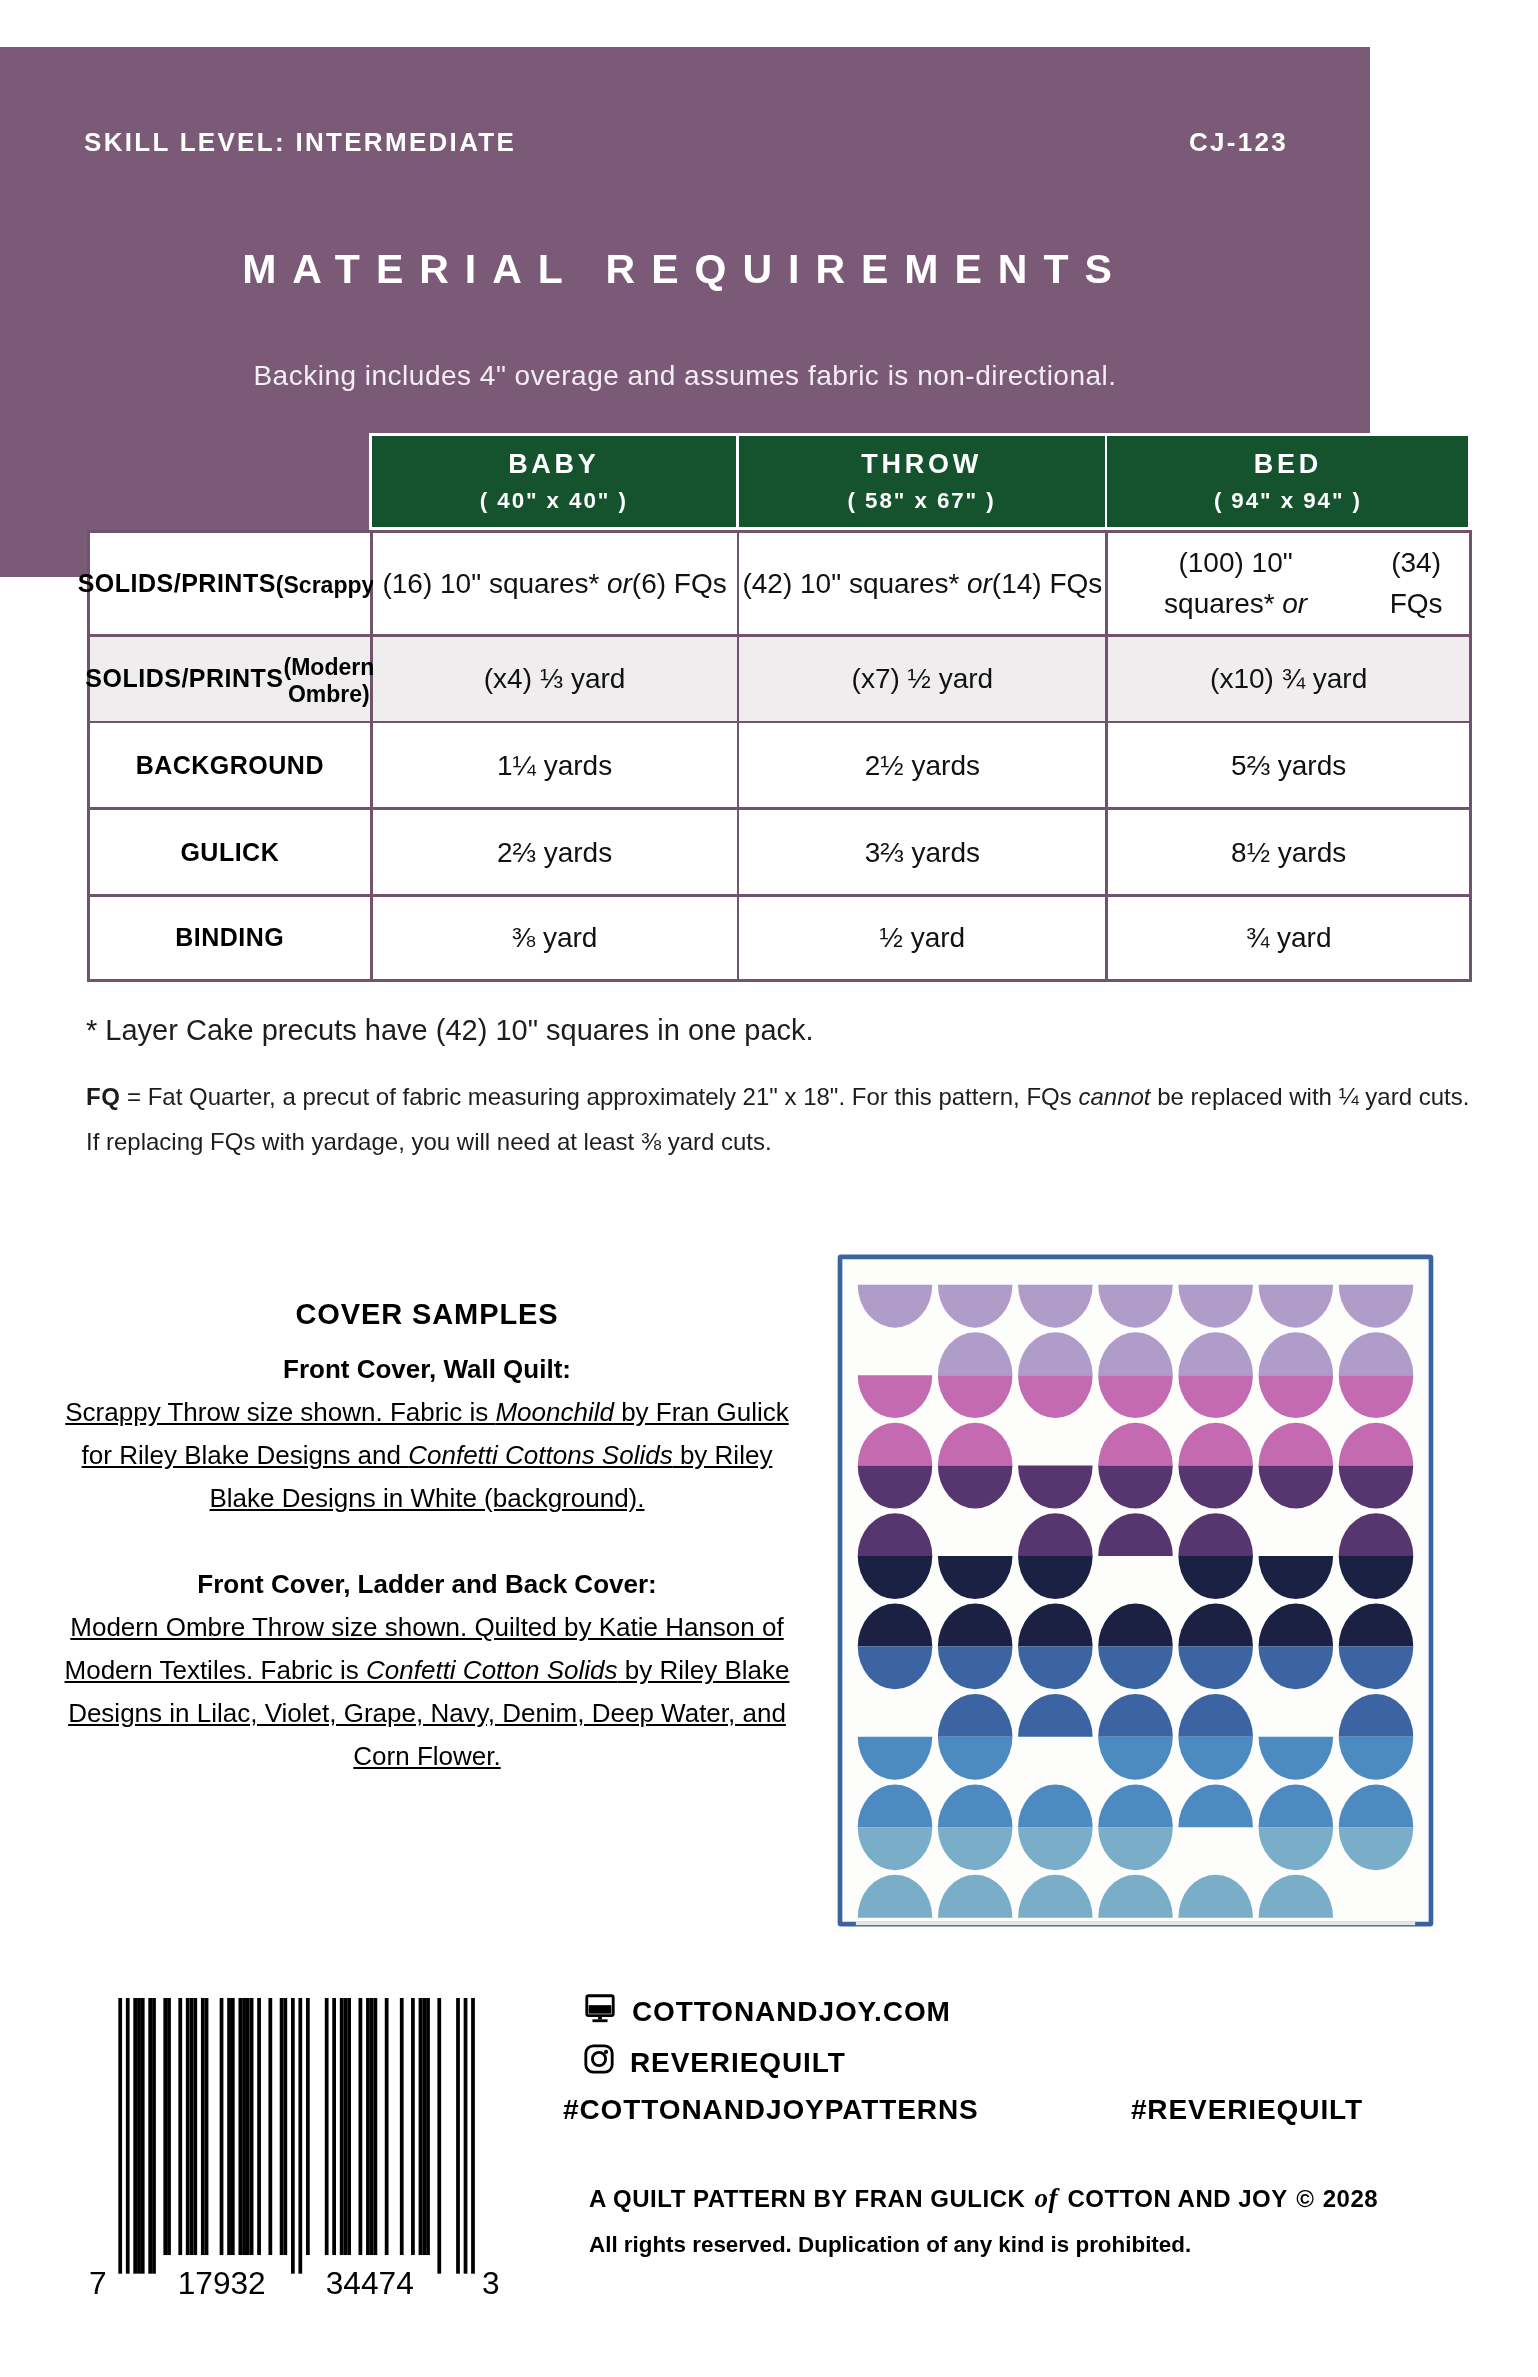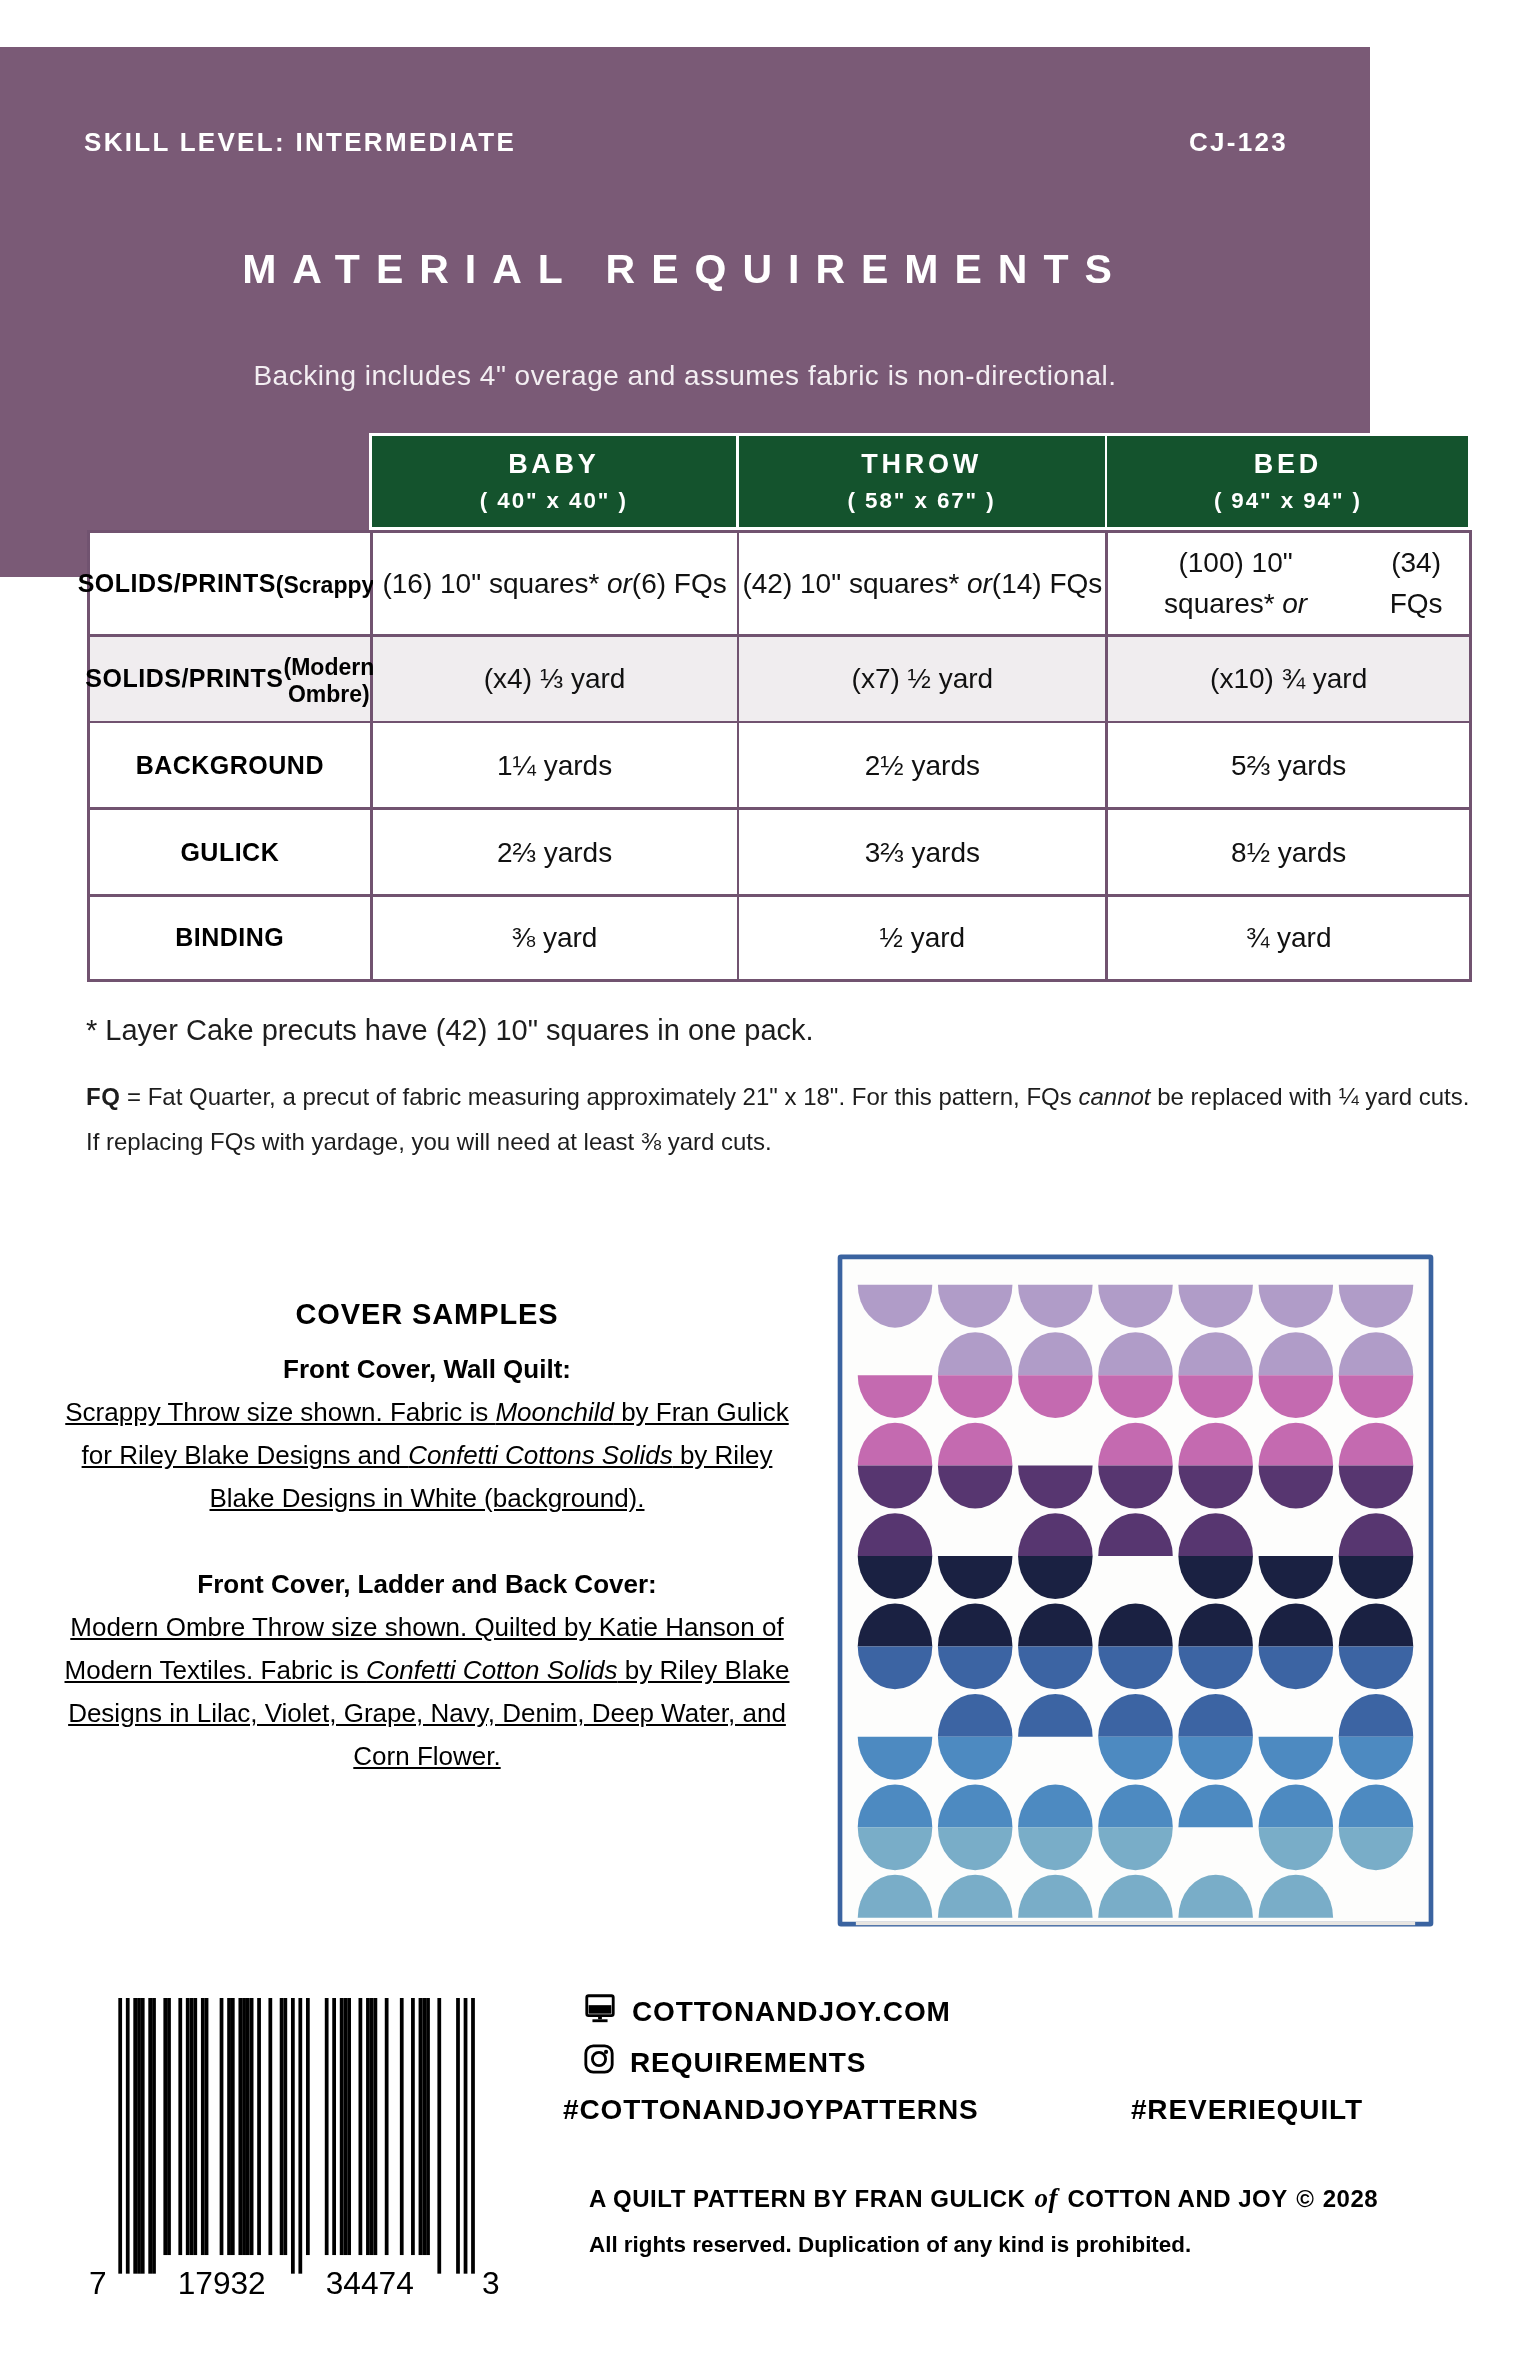--- a/index.html
+++ b/index.html
@@ -342,21 +342,21 @@
   <span>COTTONANDJOY.COM</span>
 </div>
 <div class="f-line f-ig">
   <span>
     <svg width="32" height="32" viewBox="0 0 34 34">
         <rect x="3" y="3" width="28" height="28" rx="8" fill="none" stroke="#000" stroke-width="3"></rect>
         <circle cx="17" cy="17" r="7" fill="none" stroke="#000" stroke-width="3"></circle>
         <circle cx="24.5" cy="9.5" r="2.2" fill="#000"></circle>
       </svg>
   </span>
-  <span>REQUIREMENTS</span>
+  <span>REVERIEQUILT</span>
 </div>
 <div class="f-hash">
   <span>#COTTONANDJOYPATTERNS</span>
   <span>#REVERIEQUILT</span>
 </div>
 <div class="f-credit"><span>A QUILT PATTERN BY FRAN GULICK</span><span class="of">of</span><span>COTTON AND JOY</span><span class="cpy">©</span><span class="yr">2028</span></div>
 <div class="f-rights">All rights reserved. Duplication of any kind is prohibited.</div>
 
 
 </body></html>

